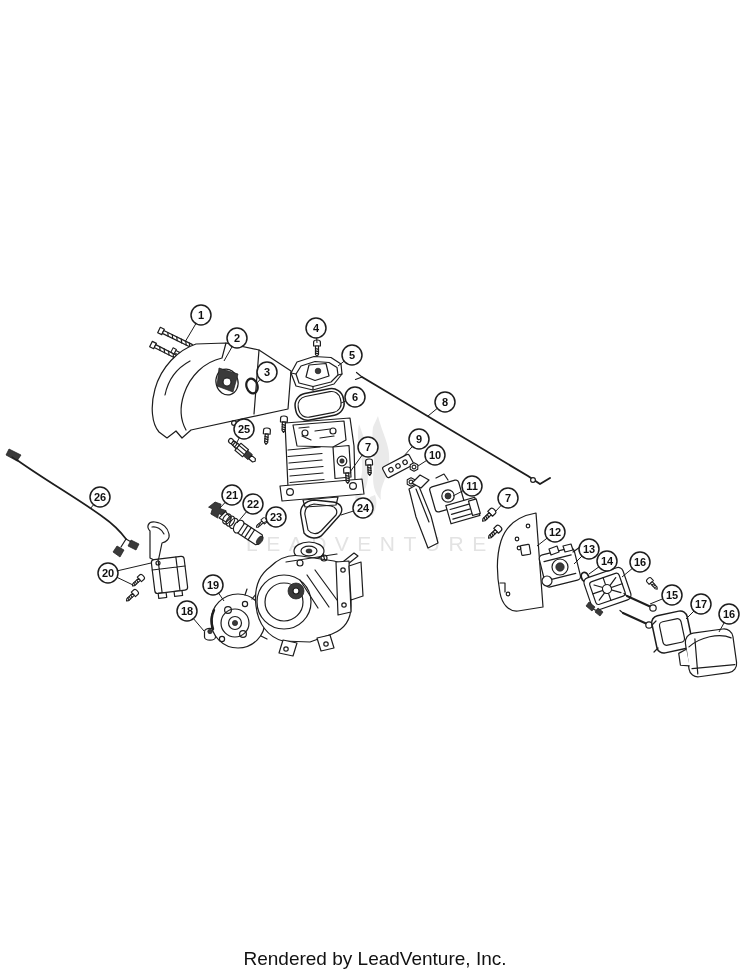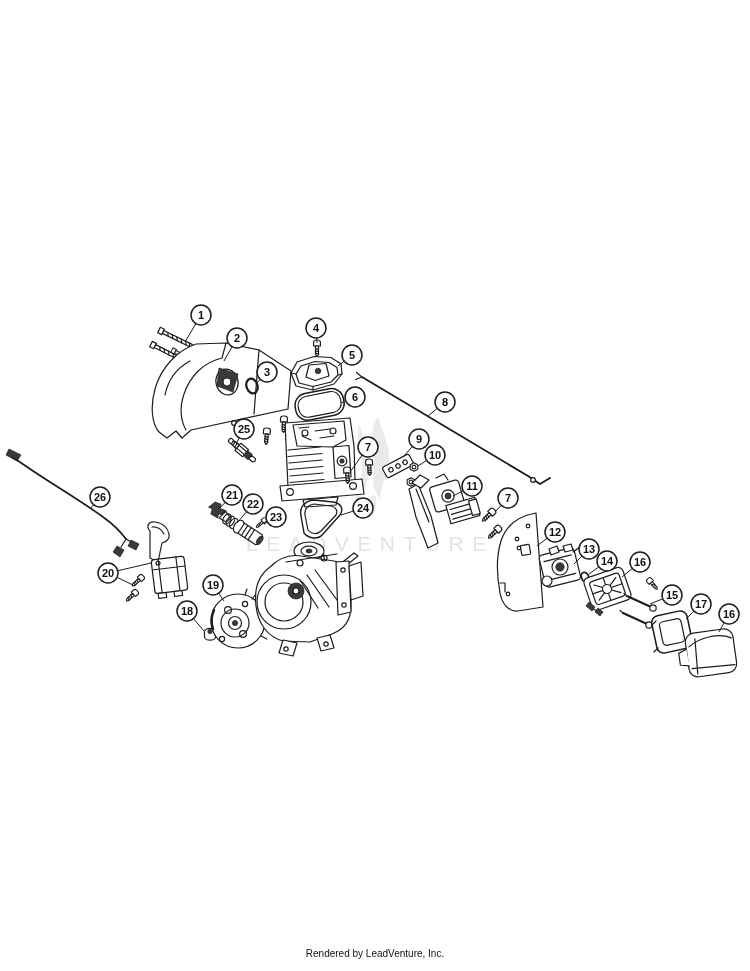--- a/index.html
+++ b/index.html
@@ -9,21 +9,21 @@
   .ln{stroke:#1d1d1d;fill:none;stroke-width:1.2;stroke-linejoin:round;stroke-linecap:round;}
   .fw{fill:#ffffff;stroke:#1d1d1d;stroke-width:1.2;stroke-linejoin:round;}
   .fd{fill:#3a3a3a;stroke:#1d1d1d;stroke-width:.7;stroke-linejoin:round;}
   .thick{stroke-width:2.2;}
   .leader{stroke:#1d1d1d;stroke-width:1;}
   .co-circle{fill:#fff;stroke:#1d1d1d;stroke-width:1.5;}
   .co-label{font:600 11px "Liberation Sans",sans-serif;fill:#111;text-anchor:middle;}
   .wm-text{font:500 21px "Liberation Sans",sans-serif;fill:#e3e3e3;letter-spacing:8.5px;}
   .wm-flame{fill:#eaeaea;}
   .footer{position:absolute;left:0;right:0;top:948px;text-align:center;
-          font-size:10px;color:#111;}
+          font-size:19px;color:#111;}
 </style>
 </head>
 <body>
 
 <div class="stage">
 
 <svg width="750" height="971" viewBox="0 0 750 971">
   <defs>
     <g id="screw-v">
       <path class="fw" d="M-3.4,0 A3.4,2 0 0 1 3.4,0 L3.4,4 L-3.4,4 Z"></path>

